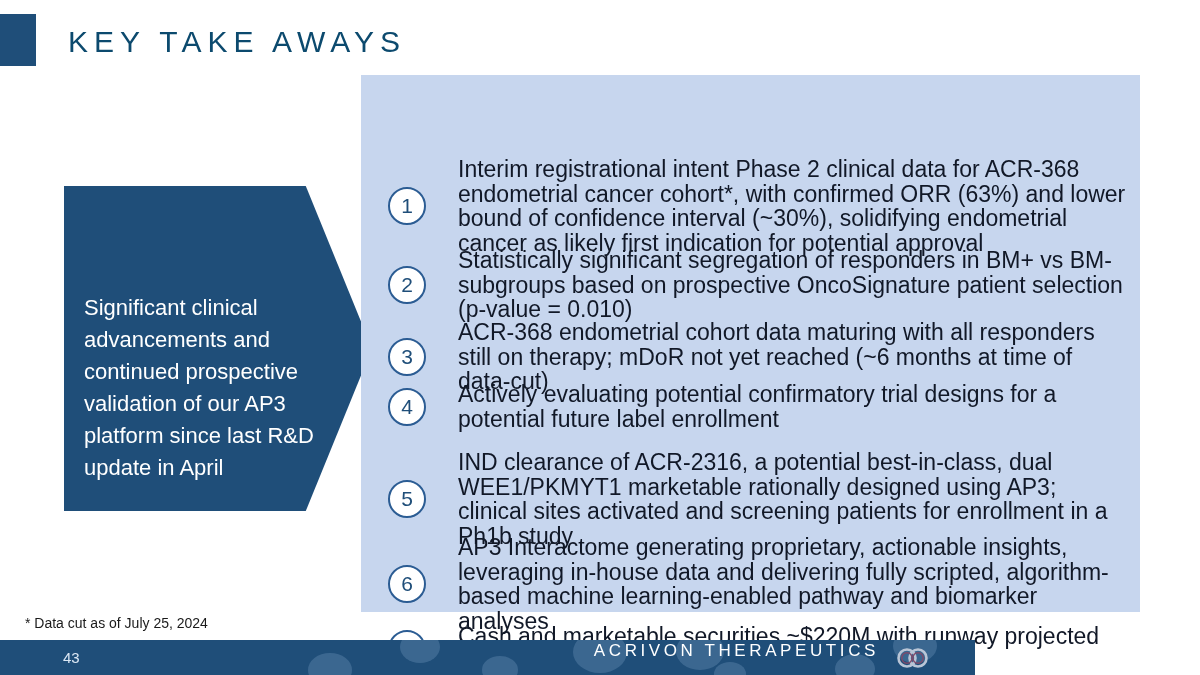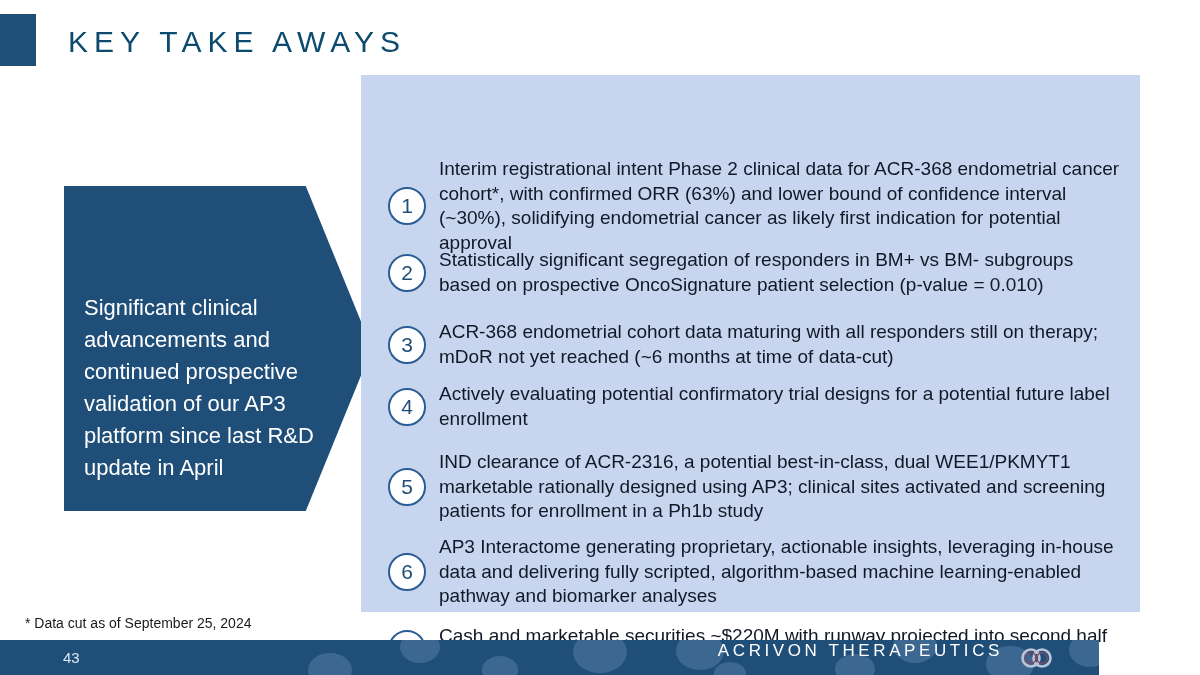--- a/index.html
+++ b/index.html
@@ -95,43 +95,43 @@
     border: 2px solid #2b5c93;
     background: #ffffff;
     color: #1f4e79;
     font-size: 21px;
     line-height: 34px;
     text-align: center;
     font-weight: 400;
     box-sizing: border-box;
   }
   .takeaway-text {
-    margin-left: 13px;
+    margin-left: 32px;
     color: #111827;
-    font-size: 19px;
+    font-size: 23px;
     line-height: 24.5px;
     width: 690px;
   }
 
   
   .footnote {
     position: absolute;
     left: 25px;
     top: 613px;
     font-size: 14px;
     color: #1a1a1a;
     line-height: 20px;
   }
 
   
   .footer-bar {
     position: absolute;
     left: 0;
     bottom: 0;
-    width: 1099px;
+    width: 975px;
     height: 35px;
     background: #1f4e79;
     overflow: hidden;
   }
   .footer-pattern {
     position: absolute;
     left: 0;
     top: 0;
     width: 1200px;
     height: 35px;
@@ -200,21 +200,21 @@
           <div class="badge">6</div>
           <div class="takeaway-text">AP3 Interactome generating proprietary, actionable insights, leveraging in-house data and delivering fully scripted, algorithm-based machine learning-enabled pathway and biomarker analyses</div>
         </div>
         <div class="takeaway-row" style="top: 549px;">
           <div class="badge">7</div>
           <div class="takeaway-text">Cash and marketable securities ~$220M with runway projected into second half of 2026</div>
         </div>
       </div>
   </div>
 
-  <div class="footnote">* Data cut as of September 25, 2024</div>
+  <div class="footnote">* Data cut as of July 25, 2024</div>
 
   <div class="footer-bar">
     <svg class="footer-pattern" viewBox="0 0 1200 35" preserveAspectRatio="none">
       <g fill="#9fc0e2">
         <ellipse cx="330" cy="30" rx="22" ry="17"></ellipse>
         <ellipse cx="420" cy="7" rx="20" ry="16"></ellipse>
         <ellipse cx="500" cy="30" rx="18" ry="14"></ellipse>
         <ellipse cx="600" cy="12" rx="27" ry="21"></ellipse>
         <ellipse cx="700" cy="11" rx="24" ry="19"></ellipse>
         <ellipse cx="730" cy="34" rx="16" ry="12"></ellipse>

